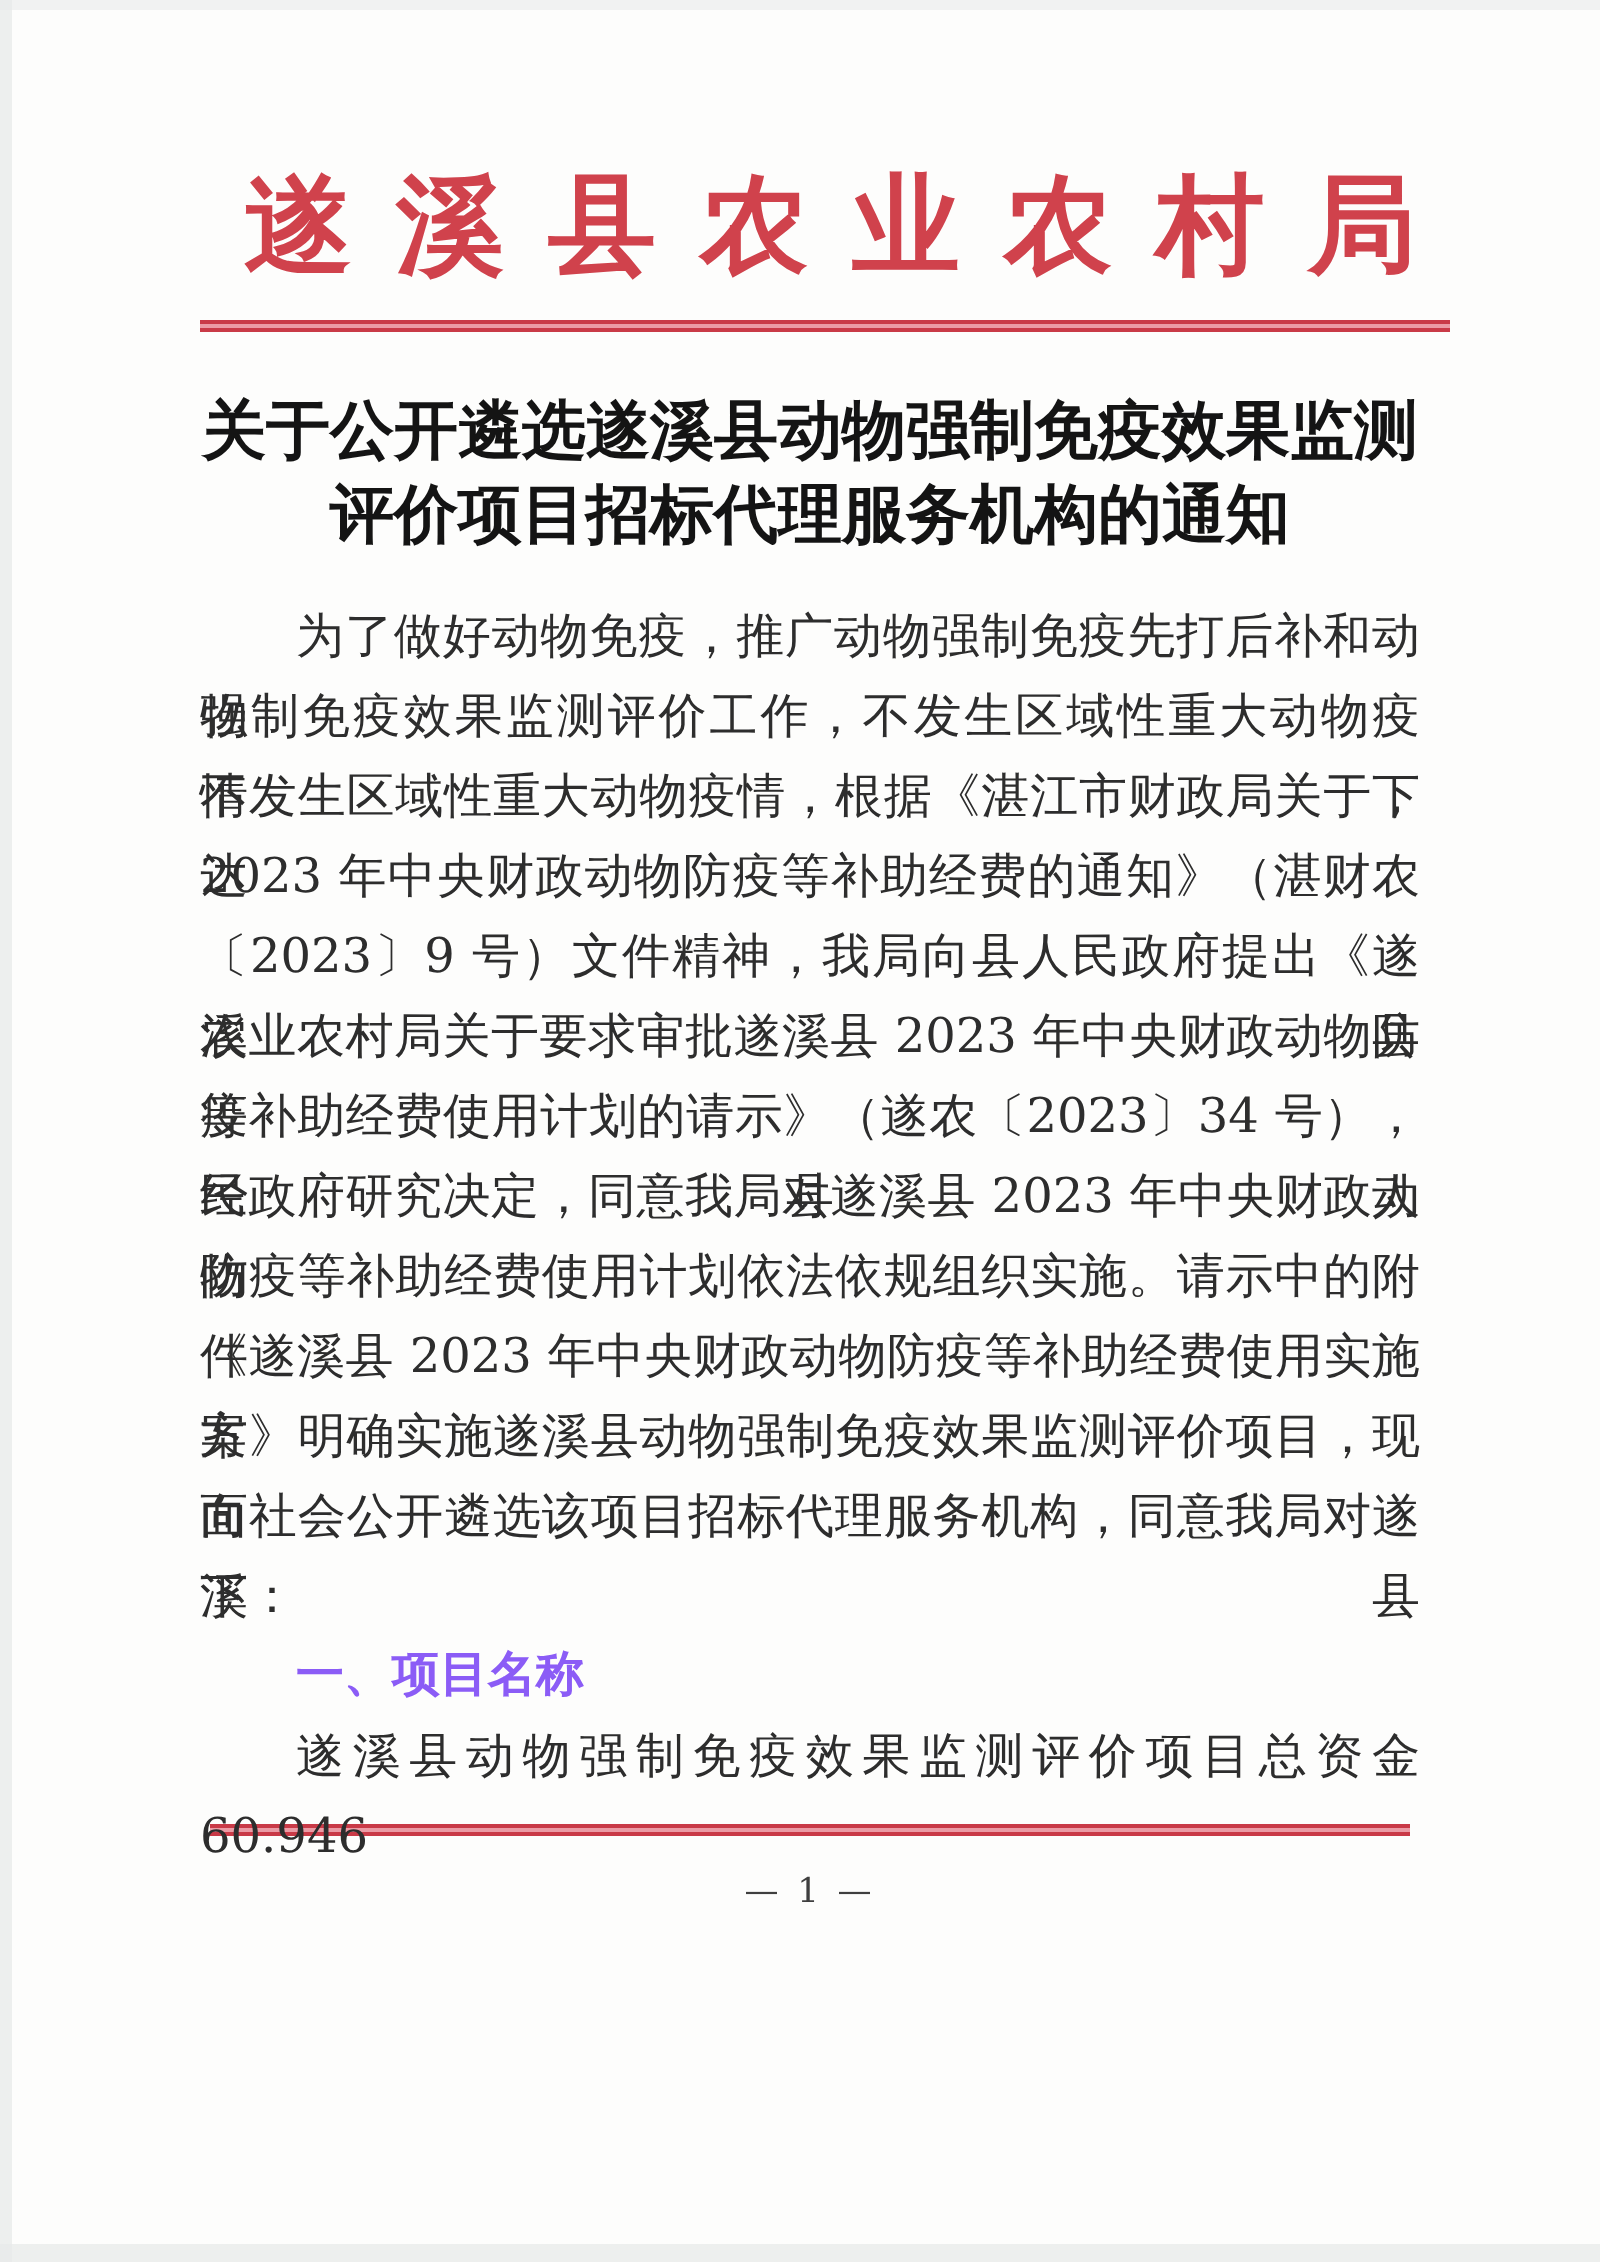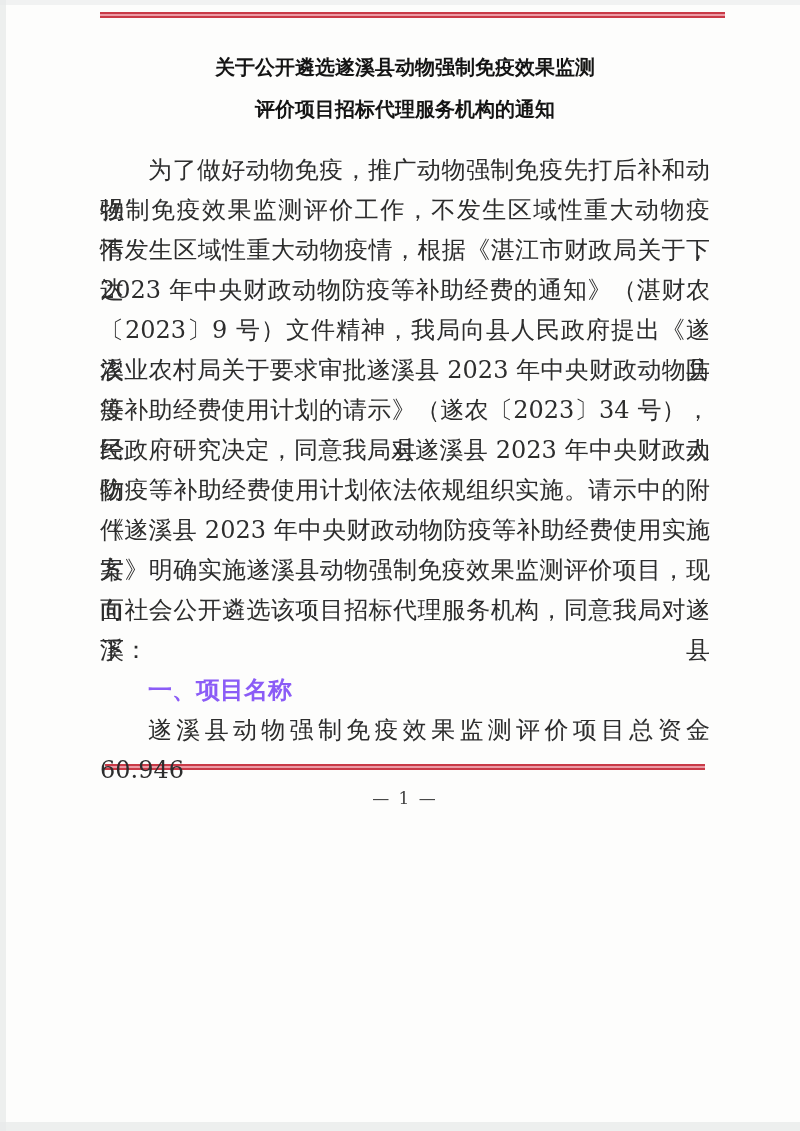--- a/index.html
+++ b/index.html
@@ -49,21 +49,21 @@
   }
   .red-rule.head{width:625px;}
   .red-rule.foot{width:600px;margin-top:14px;}
 
   
   .doc-title{
     margin-top:28px;
     text-align:center;
     font-weight:bold;
     color:#141414;
-    font-size:20px;
+    font-size:32px;
     line-height:42px;
     font-family:"DejaVu Serif","Liberation Serif",serif;
   }
 
   
   .doc-body{
     margin-top:20px;
     font-size:24px;
     color:#2d2d2d;
   }
@@ -97,20 +97,21 @@
 </head>
 <body>
 
 <div class="page">
   <div class="edge top"></div>
   <div class="edge left"></div>
   <div class="edge bottom"></div>
 
   <div class="content">
 
+    <div class="org-name">遂溪县农业农村局</div>
 
     <div class="red-rule head"></div>
 
     <div class="doc-title">
       <div>关于公开遴选遂溪县动物强制免疫效果监测</div>
       <div>评价项目招标代理服务机构的通知</div>
     </div>
 
     <div class="doc-body">
         <div class="body-line indent just">为了做好动物免疫，推广动物强制免疫先打后补和动物</div>

